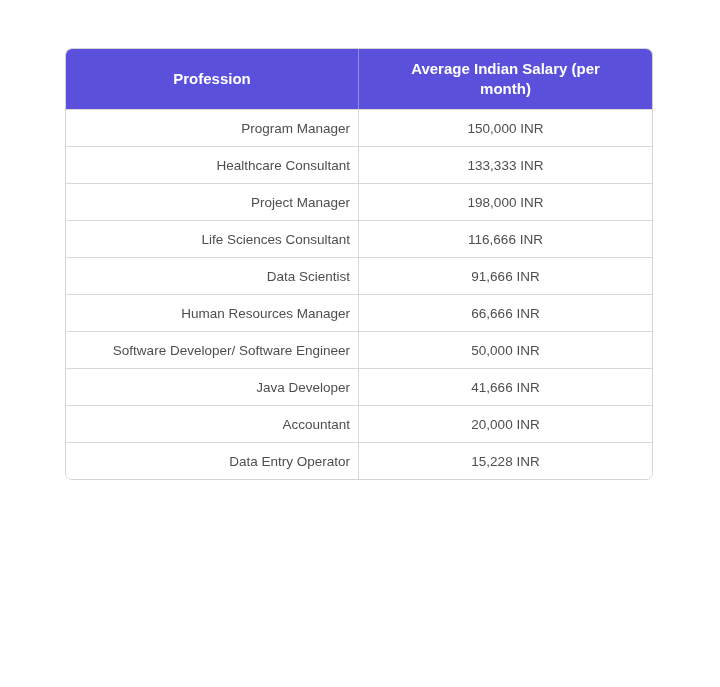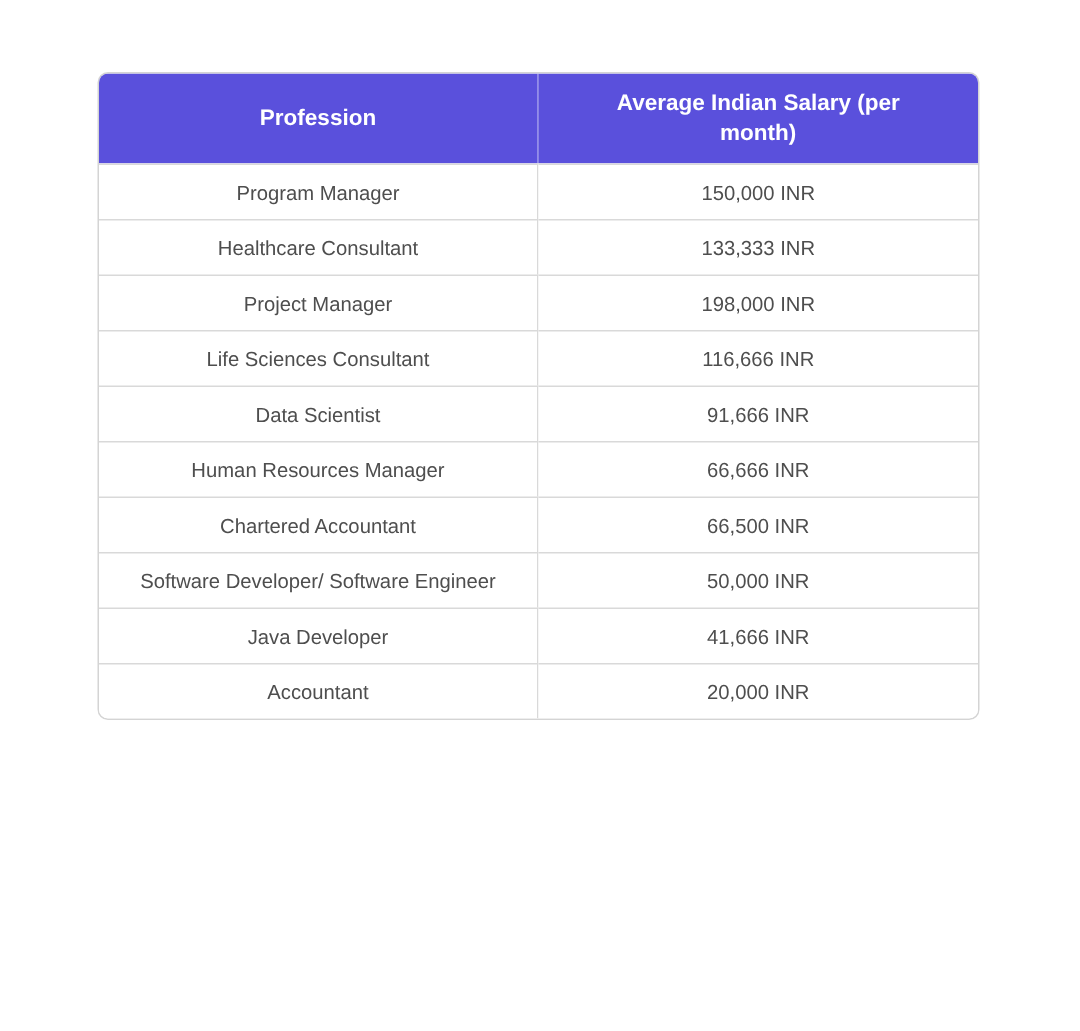--- a/index.html
+++ b/index.html
@@ -60,20 +60,21 @@
     vertical-align: middle;
     height: 36px;
     padding: 0 8px;
     border-top: 1px solid var(--border-color, #d9d9d9);
     box-sizing: content-box;
     white-space: nowrap;
     overflow: hidden;
   }
   table.salary-table td:first-child {
     border-right: 1px solid var(--border-color, #d9d9d9);
+    text-align: right;
   }
 </style>
 </head>
 <body style="background: rgb(255, 255, 255);">
 
 <div class="page">
   <div class="table-wrap">
     <table class="salary-table">
       <thead>
         <tr>
@@ -104,31 +105,31 @@
           </tr>
           <tr>
             <td>Data Scientist</td>
             <td>91,666 INR</td>
           </tr>
           <tr>
             <td>Human Resources Manager</td>
             <td>66,666 INR</td>
           </tr>
           <tr>
-            <td>Chartered Accountant</td>
-            <td>66,500 INR</td>
-          </tr>
-          <tr>
             <td>Software Developer/ Software Engineer</td>
             <td>50,000 INR</td>
           </tr>
           <tr>
             <td>Java Developer</td>
             <td>41,666 INR</td>
           </tr>
           <tr>
             <td>Accountant</td>
             <td>20,000 INR</td>
           </tr>
+          <tr>
+            <td>Data Entry Operator</td>
+            <td>15,228 INR</td>
+          </tr>
         </tbody>
     </table>
   </div>
 </div>
 
 </body></html>

